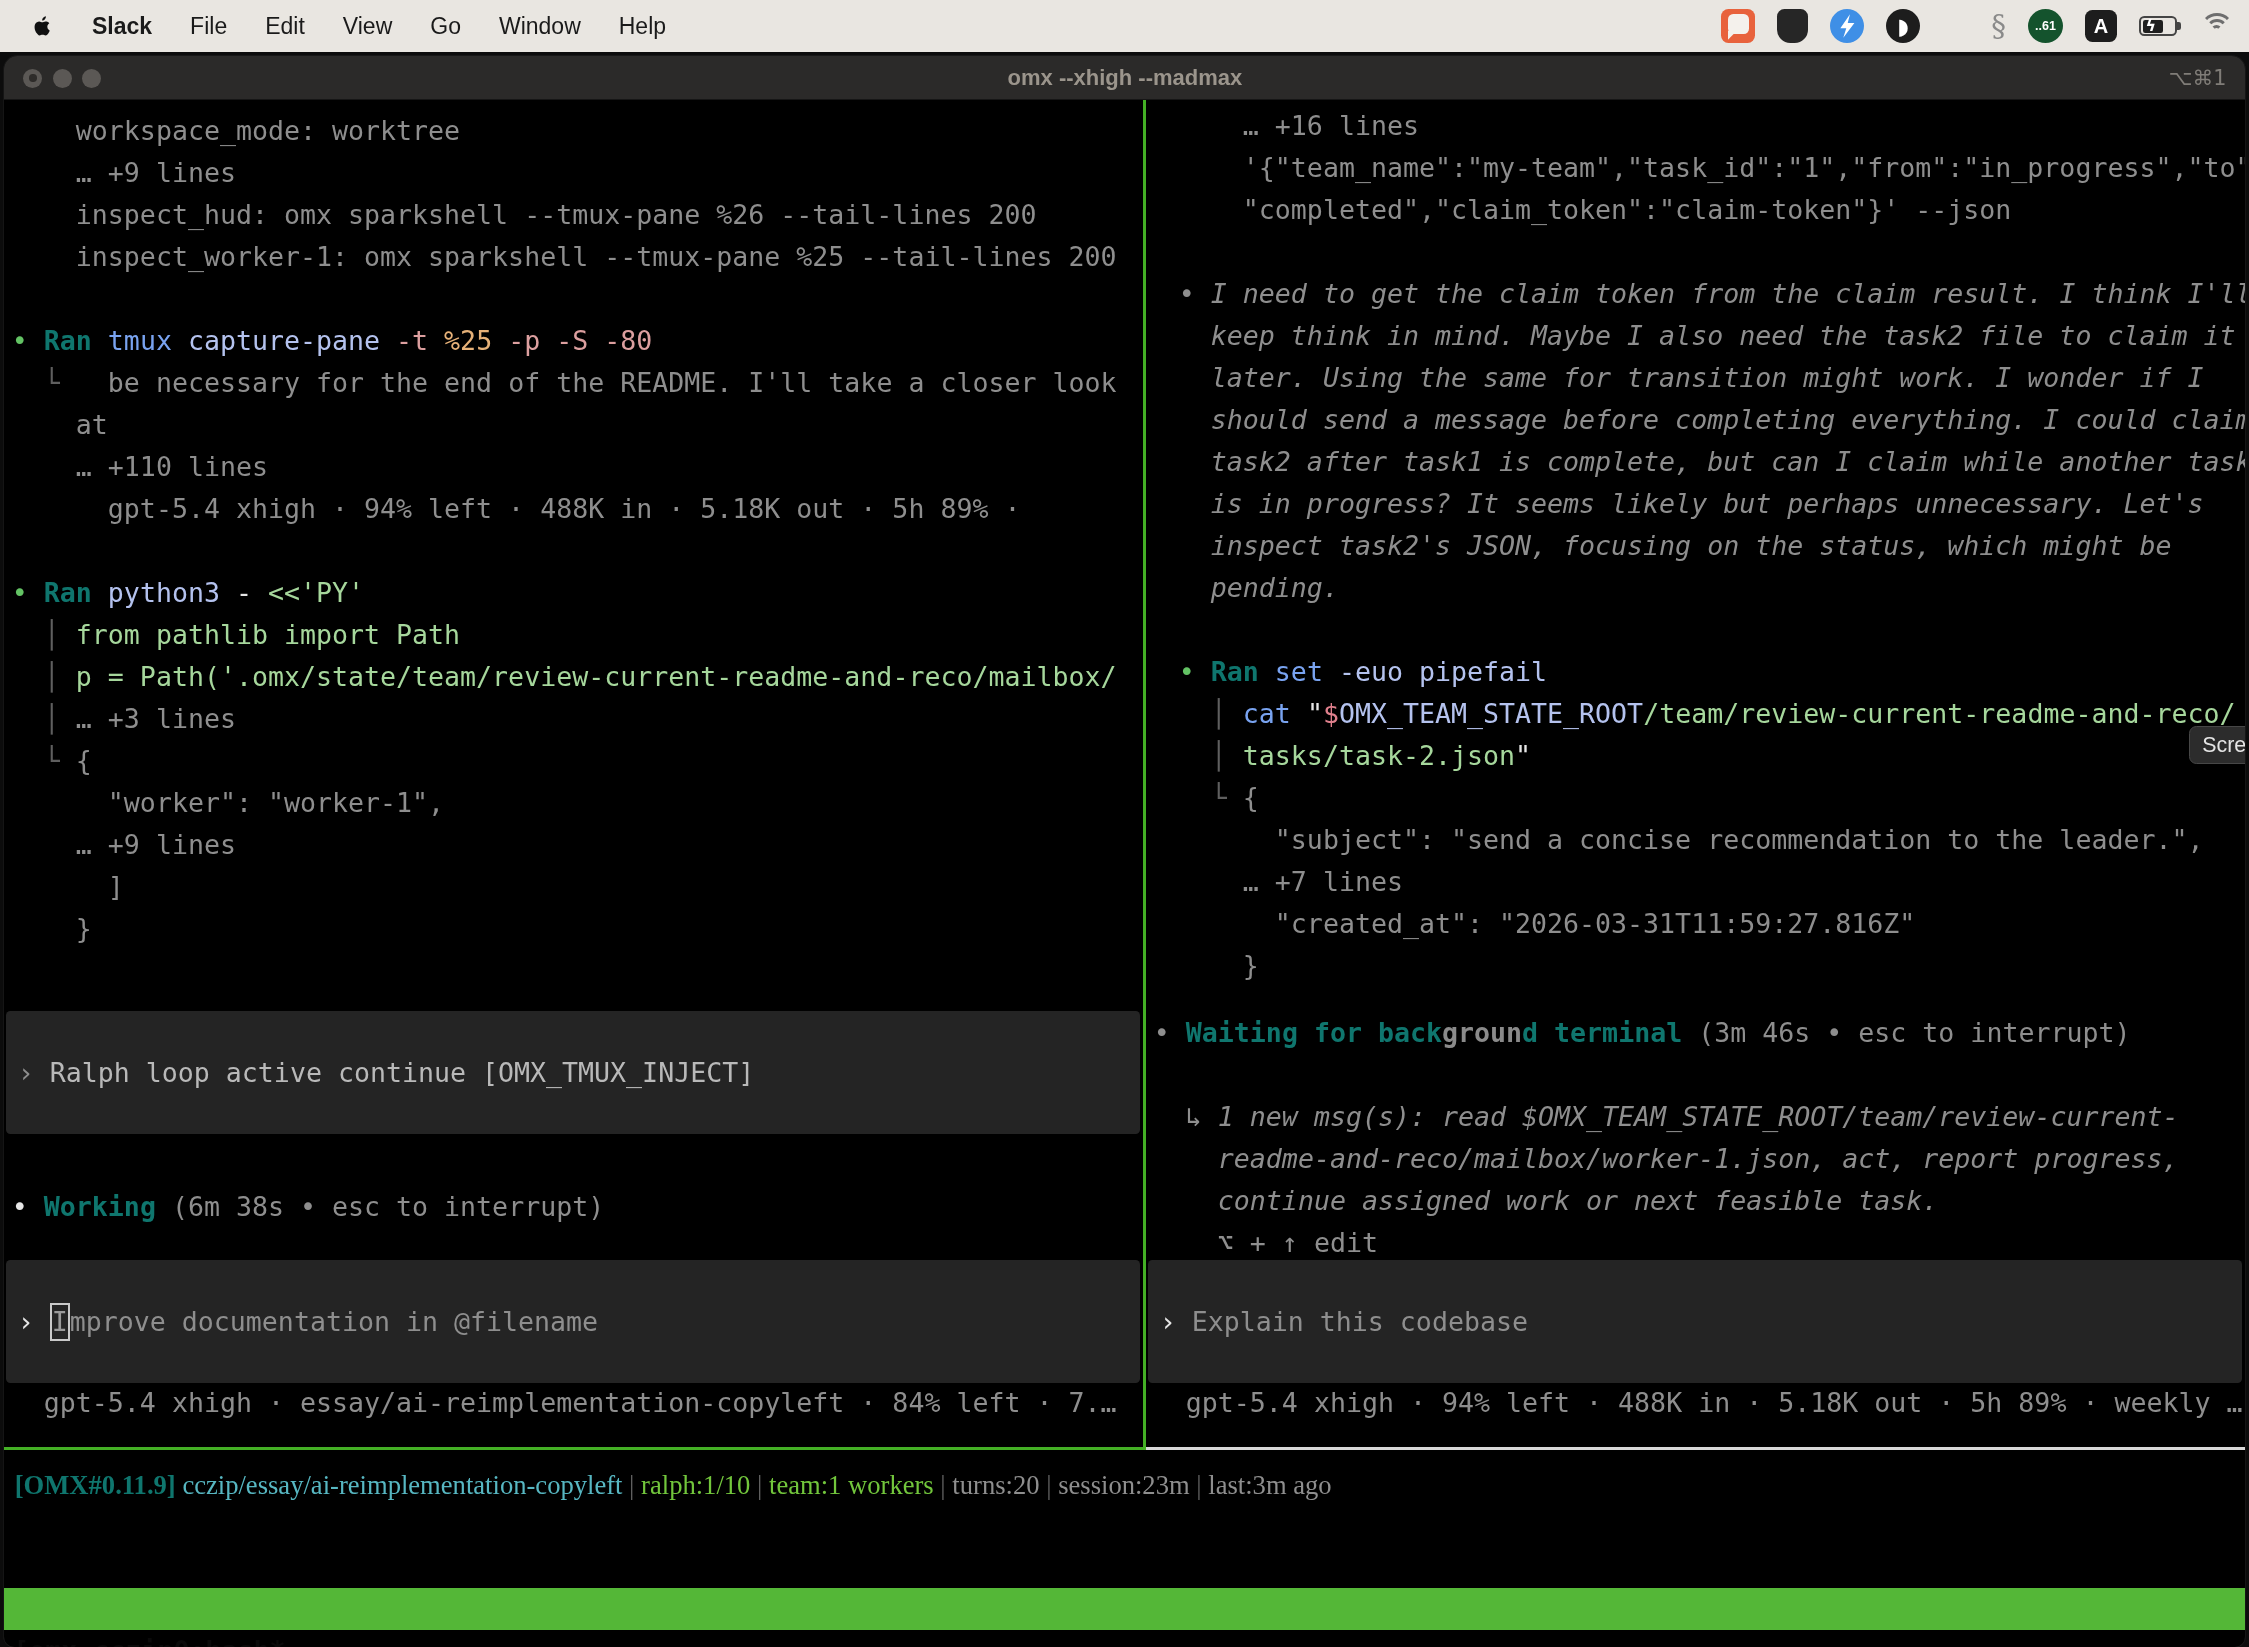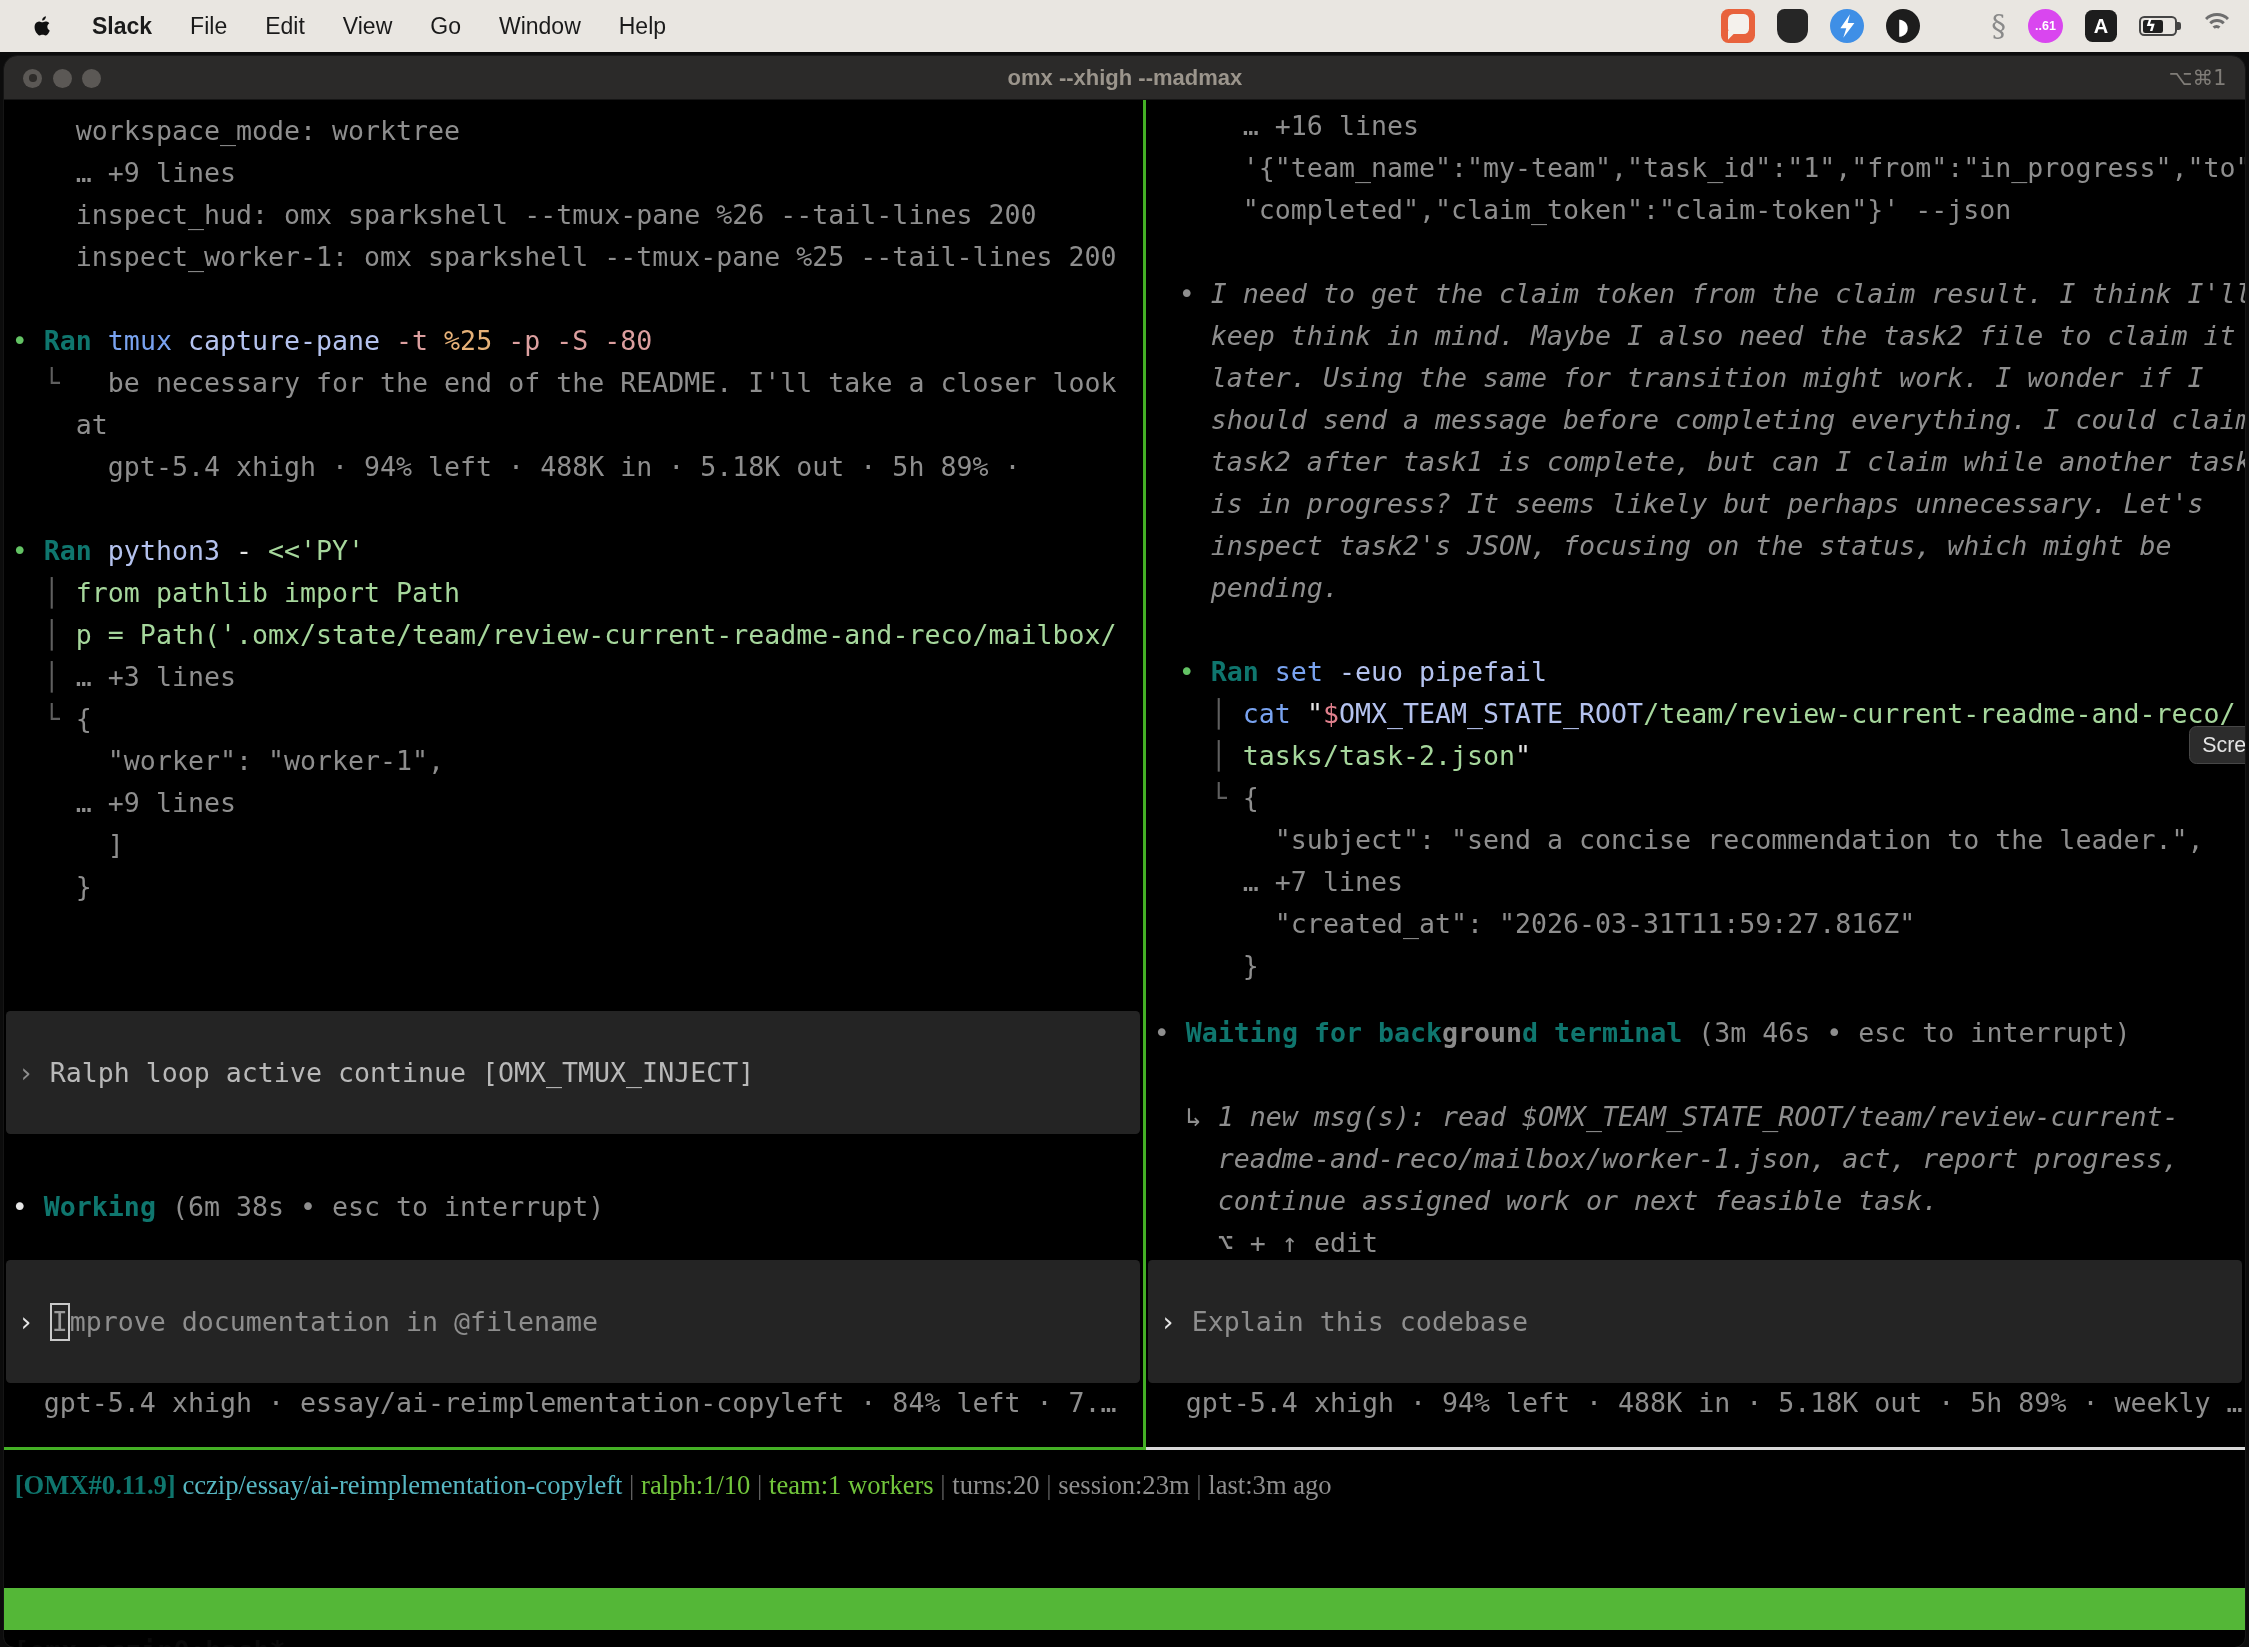--- a/index.html
+++ b/index.html
@@ -21,21 +21,21 @@
     display:grid;grid-template-columns:repeat(3,5.2px);grid-auto-rows:5.2px;gap:3px;place-content:center;}
   .ic-shield i{background:#e9e6e1;border-radius:0.7px;}
   .ic-blue{width:34px;height:34px;background:#3f8fe6;border-radius:50%;position:relative;}
   .ic-blue svg{position:absolute;inset:0;}
   .ic-moon{width:34px;height:34px;background:#1d1d1d;border-radius:50%;color:#fff;
     font-size:22px;display:flex;align-items:center;justify-content:center;font-family:"DejaVu Sans",sans-serif;}
   .ic-dots{display:grid;grid-template-columns:repeat(3,6.6px);grid-auto-rows:6.6px;gap:3.7px;}
   .ic-dots i{border-radius:50%;background:#9a9a9a;}
   .ic-dots i.d{background:#2a2a2a;}
   .ic-sect{font-size:29.5px;color:#8a8a8a;font-family:"DejaVu Serif",serif;}
-  .ic-61{width:35px;height:34px;background:#d946ef;border-radius:50%;color:#fff;font-size:12.5px;
+  .ic-61{width:35px;height:34px;background:#14532d;border-radius:50%;color:#fff;font-size:12.5px;
     font-weight:bold;display:flex;align-items:center;justify-content:center;font-family:"Liberation Sans",sans-serif;}
   .ic-a{width:32px;height:32px;background:#1d1d1d;border-radius:7.4px;color:#fff;font-size:20px;
     font-weight:bold;display:flex;align-items:center;justify-content:center;font-family:"Liberation Sans",sans-serif;}
   .ic-bat{width:38px;height:20px;border:2.2px solid #454545;border-radius:5.2px;position:relative;}
   .ic-bat::after{content:"";position:absolute;right:-5.9px;top:4.4px;width:3.7px;height:8px;background:#454545;border-radius:0 2.2px 2.2px 0;}
   .ic-bat .fill{position:absolute;left:1.5px;top:1.5px;bottom:1.5px;width:20px;background:#1f1f1f;border-radius:2.2px;}
   .ic-bat .bolt{position:absolute;left:4.4px;top:-2.2px;color:#fff;font-size:16px;font-weight:bold;font-family:"DejaVu Sans",sans-serif;}
   .ic-wifi{position:relative;width:35px;height:26.6px;}
   .ic-wifi span{position:absolute;left:50%;border:3.7px solid transparent;border-top-color:#6e6e6e;border-radius:50%;}
   .ic-wifi .a1{width:34px;height:34px;margin-left:-17px;top:0;}
@@ -161,20 +161,21 @@
   <div class="pane left mono">
     <div class="lines" style="top:10px;">
         <div class="tline"><span class="g">    workspace_mode: worktree</span></div>
         <div class="tline"><span class="g">    … +9 lines</span></div>
         <div class="tline"><span class="g">    inspect_hud: omx sparkshell --tmux-pane %26 --tail-lines 200</span></div>
         <div class="tline"><span class="g">    inspect_worker-1: omx sparkshell --tmux-pane %25 --tail-lines 200</span></div>
         <div class="tline">&nbsp;</div>
         <div class="tline"><span class="bg">• </span><span class="w">Ran </span><span class="bl">tmux </span><span class="lv">capture-pane </span><span class="pk">-t </span><span class="or">%25 </span><span class="pk">-p -S -80</span></div>
         <div class="tline"><span class="gd">  └</span><span class="g">   be necessary for the end of the README. I'll take a closer look</span></div>
         <div class="tline"><span class="g">    at</span></div>
+        <div class="tline"><span class="g">    … +110 lines</span></div>
         <div class="tline"><span class="g">      gpt-5.4 xhigh · 94% left · 488K in · 5.18K out · 5h 89% ·</span></div>
         <div class="tline">&nbsp;</div>
         <div class="tline"><span class="bg">• </span><span class="w">Ran </span><span class="lv">python3 </span><span class="wq">- </span><span class="gr">&lt;&lt;'PY'</span></div>
         <div class="tline"><span class="gd">  │ </span><span class="gr">from pathlib import Path</span></div>
         <div class="tline"><span class="gd">  │ </span><span class="gr">p = Path('.omx/state/team/review-current-readme-and-reco/mailbox/</span></div>
         <div class="tline"><span class="gd">  │ </span><span class="g">… +3 lines</span></div>
         <div class="tline"><span class="gd">  └ </span><span class="g">{</span></div>
         <div class="tline"><span class="g">      "worker": "worker-1",</span></div>
         <div class="tline"><span class="g">    … +9 lines</span></div>
         <div class="tline"><span class="g">      ]</span></div>

